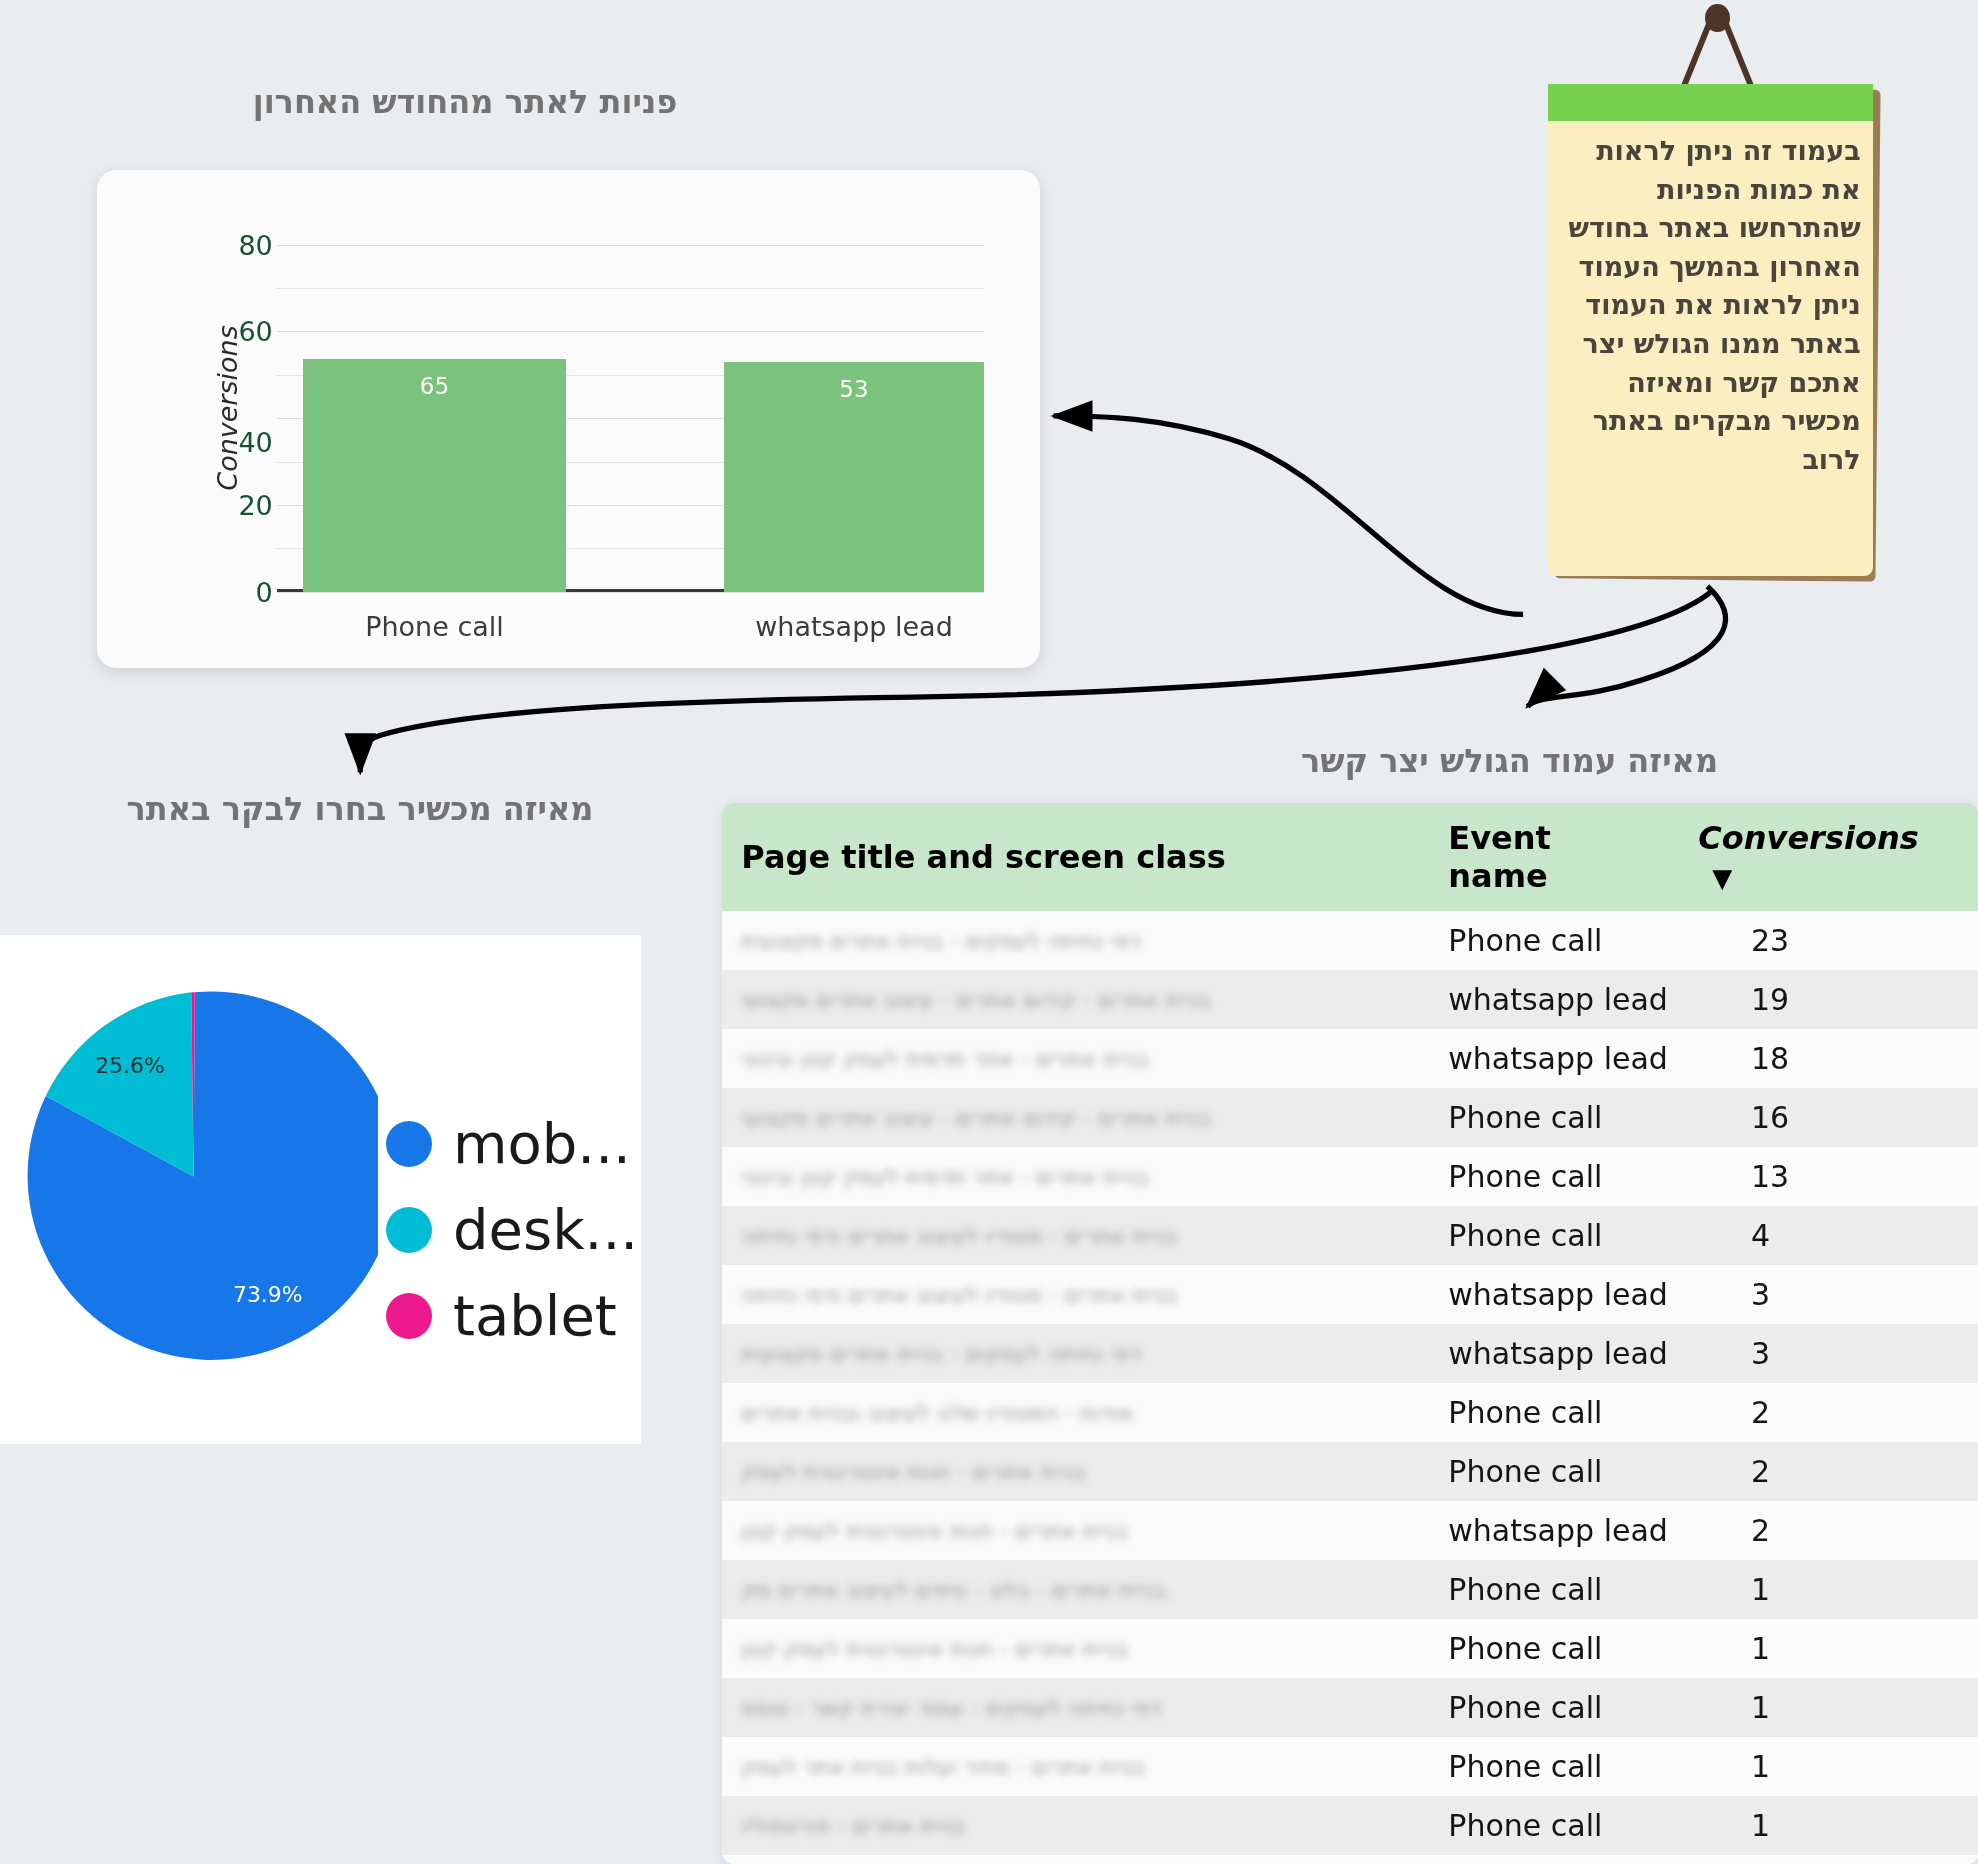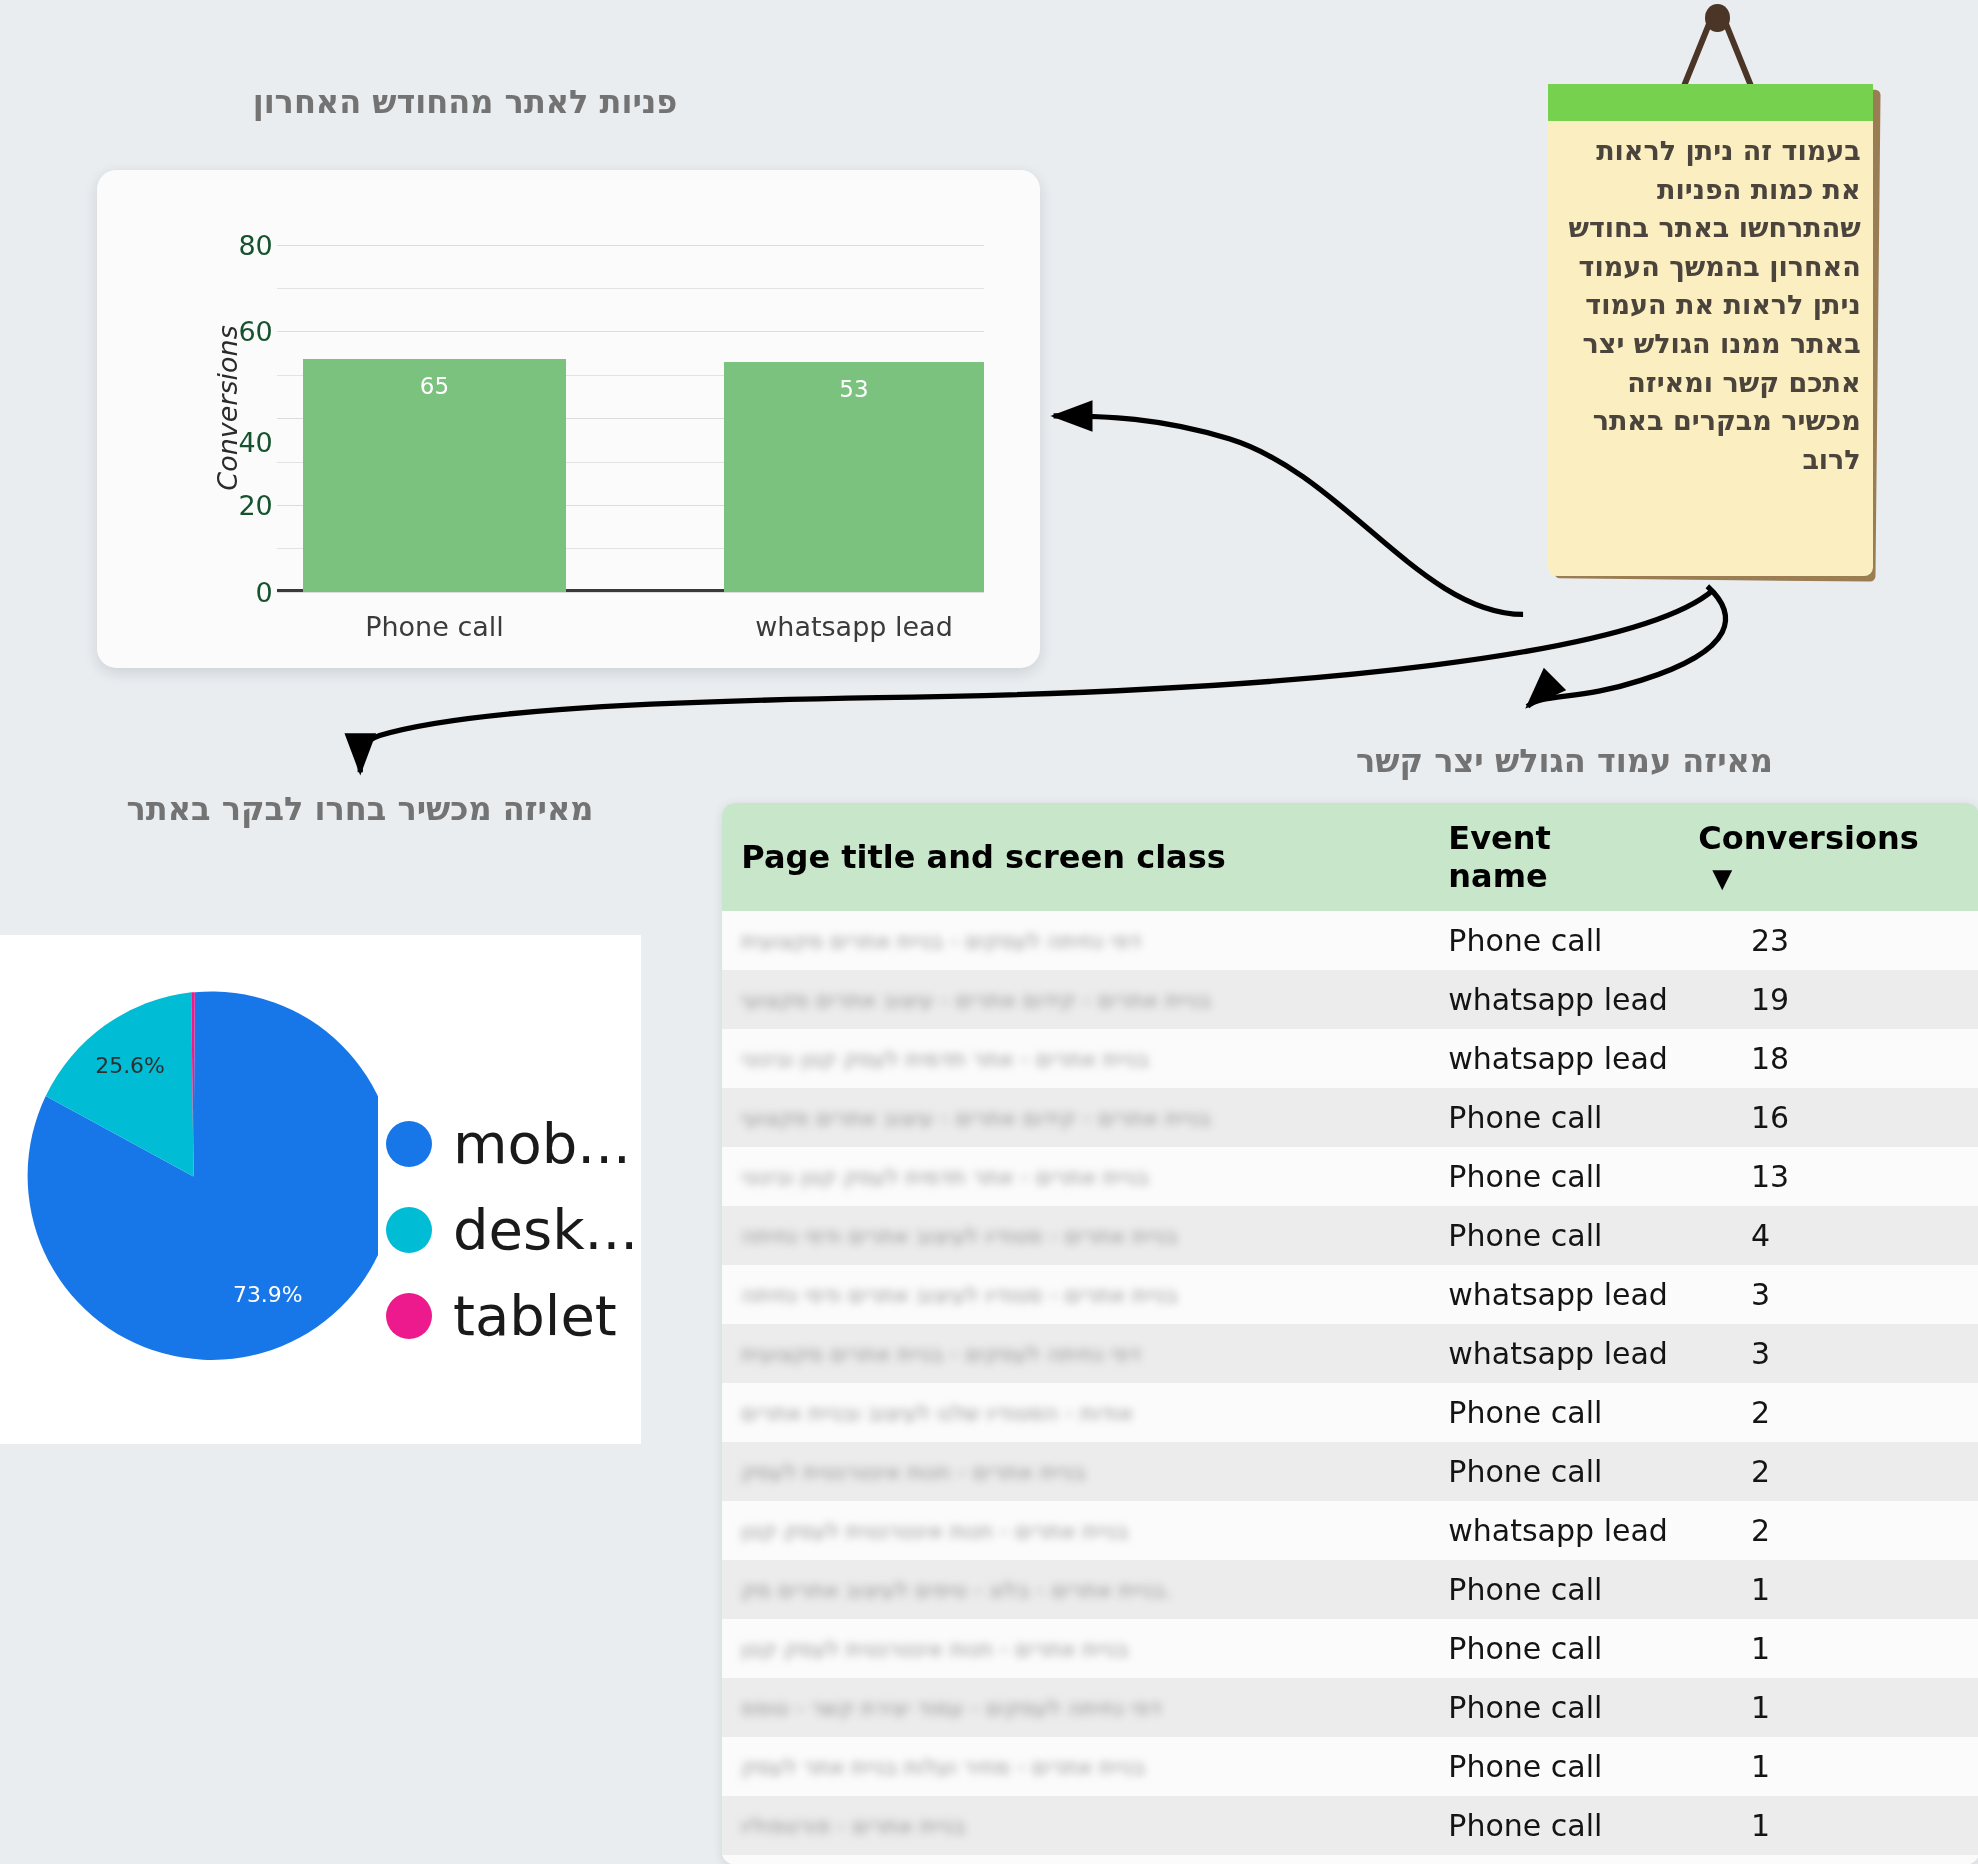--- a/index.html
+++ b/index.html
@@ -13,21 +13,21 @@
   .abs{position:absolute;}
 
   
   .heading{
     font-weight:bold;color:#737373;
     direction:rtl;text-align:center;
     white-space:nowrap;
   }
   #bar-title{left:193px;top:83px;width:544px;font-size:32px;}
   #pie-caption{left:88px;top:790px;width:544px;font-size:32px;}
-  #table-caption{left:1246px;top:742px;width:527px;font-size:32px;text-align:right;}
+  #table-caption{left:1246px;top:742px;width:527px;font-size:32px;}
 
   
   #bar-card{
     left:97px;top:170px;width:943px;height:498px;
     background:#fbfbfb;border-radius:19.3px;
     box-shadow:0 4.4px 14px rgba(20,30,50,.13);
   }
   #bar-plot{left:180px;top:53px;width:707px;height:369px;position:absolute;}
   .ytick{
     position:absolute;right:100.6%;transform:translateY(-50%);
@@ -109,21 +109,21 @@
     box-shadow:0 2.6px 10.5px rgba(20,30,50,.10);
     overflow:hidden;
   }
   table{border-collapse:collapse;width:100%;table-layout:fixed;}
   thead th{
     background:#c8e6c9;color:#000;font-weight:bold;font-size:32px;
     text-align:left;padding:16px 19.3px;height:58px;box-sizing:border-box;
   }
   th.c-page{width:707px;}
   th.c-event{width:250px;}
-  th.c-conv{width:300px;text-align:left;}
+  th.c-conv{width:300px;text-align:left;font-style:italic;}
   tbody td{
     font-size:30px;color:#141414;padding:0 19.3px;height:59px;
     white-space:nowrap;overflow:hidden;
   }
   tbody tr:nth-child(odd){background:#fbfbfb;}
   tbody tr:nth-child(even){background:#ececec;}
   td.page{
     color:#8e8e8e;font-size:21px;
     filter:blur(4.4px);
     letter-spacing:0.4px;

